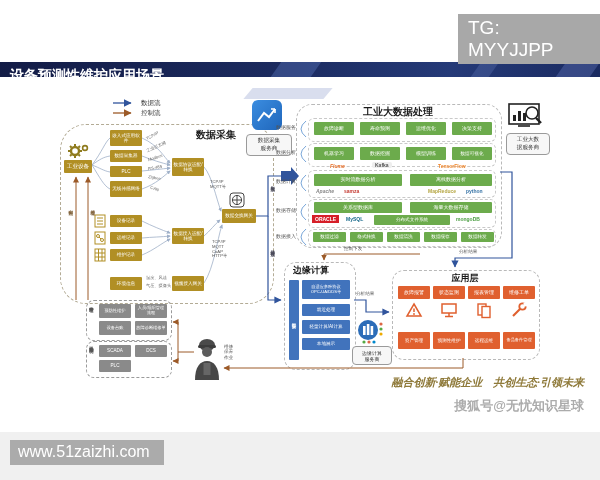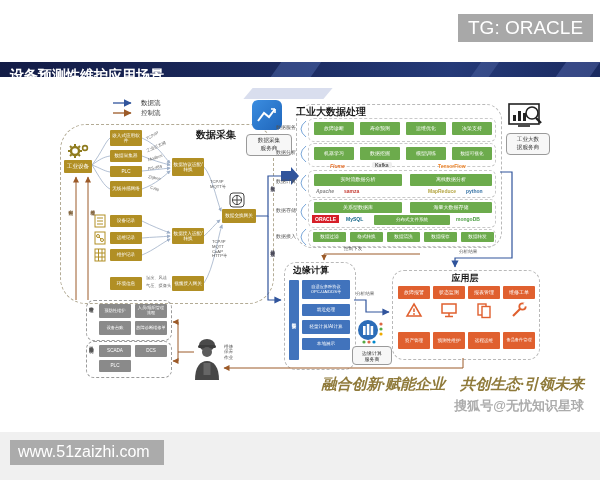--- a/index.html
+++ b/index.html
@@ -29,21 +29,21 @@
          font-size:19px;padding:3px 10px;z-index:6}
   .footer-strip{position:absolute;left:0;top:432px;width:600px;height:48px;background:#f0f0f0;z-index:0}
   .wm{position:absolute;left:10px;top:440px;background:#ababab;color:#fff;font-size:16px;
       padding:3px 14px 4px 8px;z-index:6}
   .logo{position:absolute;z-index:4;font-weight:bold;white-space:nowrap}
   svg{overflow:visible}
 </style>
 </head>
 <body>
 
-<div class="tgbox">TG: ORACLE</div>
+<div class="tgbox">TG: MYYJJPP</div>
 
 <div class="banner">
   <div class="streak" style="left:270px;top:-4px;width:40px;height:40px"></div>
   <div class="streak" style="left:470px;top:-4px;width:18px;height:40px;background:rgba(150,170,240,.18)"></div>
   <div class="streak" style="left:555px;top:-4px;width:34px;height:40px;background:rgba(140,160,235,.25)"></div>
   <div class="lbl" style="left:10px;top:0;height:26px;display:flex;align-items:center;color:#fff;font-weight:bold;font-size:14px">设备预测性维护应用场景</div>
 </div>
 <div class="abs" style="left:248px;top:88px;width:80px;height:11px;background:#d9deee;transform:skewX(-40deg);z-index:0"></div>
 
 <div class="lbl" style="left:112px;top:99px">
@@ -159,21 +159,21 @@
   <div>MQTT等</div>
 </div>
 <div class="lbl f4" style="left:212px;top:240px;color:#555">
   <div>TCP/IP</div>
   <div>MQTT</div>
   <div>CoAP</div>
   <div>HTTP等</div>
 </div>
 
 <div class="dash" style="left:296px;top:104px;width:204px;height:142px"></div>
-<div class="lbl sect" style="left:296px;top:106px;width:204px;font-size:10px">工业大数据处理</div>
+<div class="lbl sect" style="left:296px;top:106px;width:204px;text-align:center;font-size:10px">工业大数据处理</div>
 
 <div class="dash2" style="left:308px;top:118px;width:186px;height:22px"></div>
 <div class="dash2" style="left:308px;top:143px;width:186px;height:22px"></div>
 <div class="dash2" style="left:308px;top:170px;width:186px;height:26px"></div>
 <div class="dash2" style="left:308px;top:199px;width:186px;height:27px"></div>
 <div class="dash2" style="left:308px;top:229px;width:186px;height:16px"></div>
 
 <div class="lbl f5" style="left:272px;top:125px;width:24px;text-align:right;color:#555">数据服务</div>
 <div class="lbl f5" style="left:272px;top:150px;width:24px;text-align:right;color:#555">数据分析</div>
 <div class="lbl f5" style="left:272px;top:179px;width:24px;text-align:right;color:#555">数据计算</div>
@@ -383,15 +383,15 @@
   <g stroke="#7aa7d9" stroke-width="1" fill="none">
     <path d="M306,121 q-10,8 0,16"></path>
     <path d="M306,146 q-10,8 0,16"></path>
     <path d="M306,175 q-10,8 0,16"></path>
     <path d="M306,204 q-10,8 0,16"></path>
     <path d="M306,229 q-10,8 0,16"></path>
   </g>
 </svg>
 
 <div class="footer-strip"></div>
-<div class="lbl" style="right:16px;top:376px;left:auto;font-family:'Liberation Serif','DejaVu Serif',serif;font-style:italic;font-weight:bold;font-size:15px;color:#8f7a3a">融合创新·赋能企业　共创生态·引领未来</div>
+<div class="lbl" style="right:16px;top:376px;left:auto;font-family:'Liberation Serif','DejaVu Serif',serif;font-style:italic;font-weight:bold;font-size:11px;color:#8f7a3a">融合创新·赋能企业　共创生态·引领未来</div>
 <div class="lbl" style="right:16px;top:399px;left:auto;font-weight:bold;font-size:13px;color:#ababab">搜狐号@无忧知识星球</div>
 <div class="wm">www.51zaizhi.com</div>
 
 </body></html>

